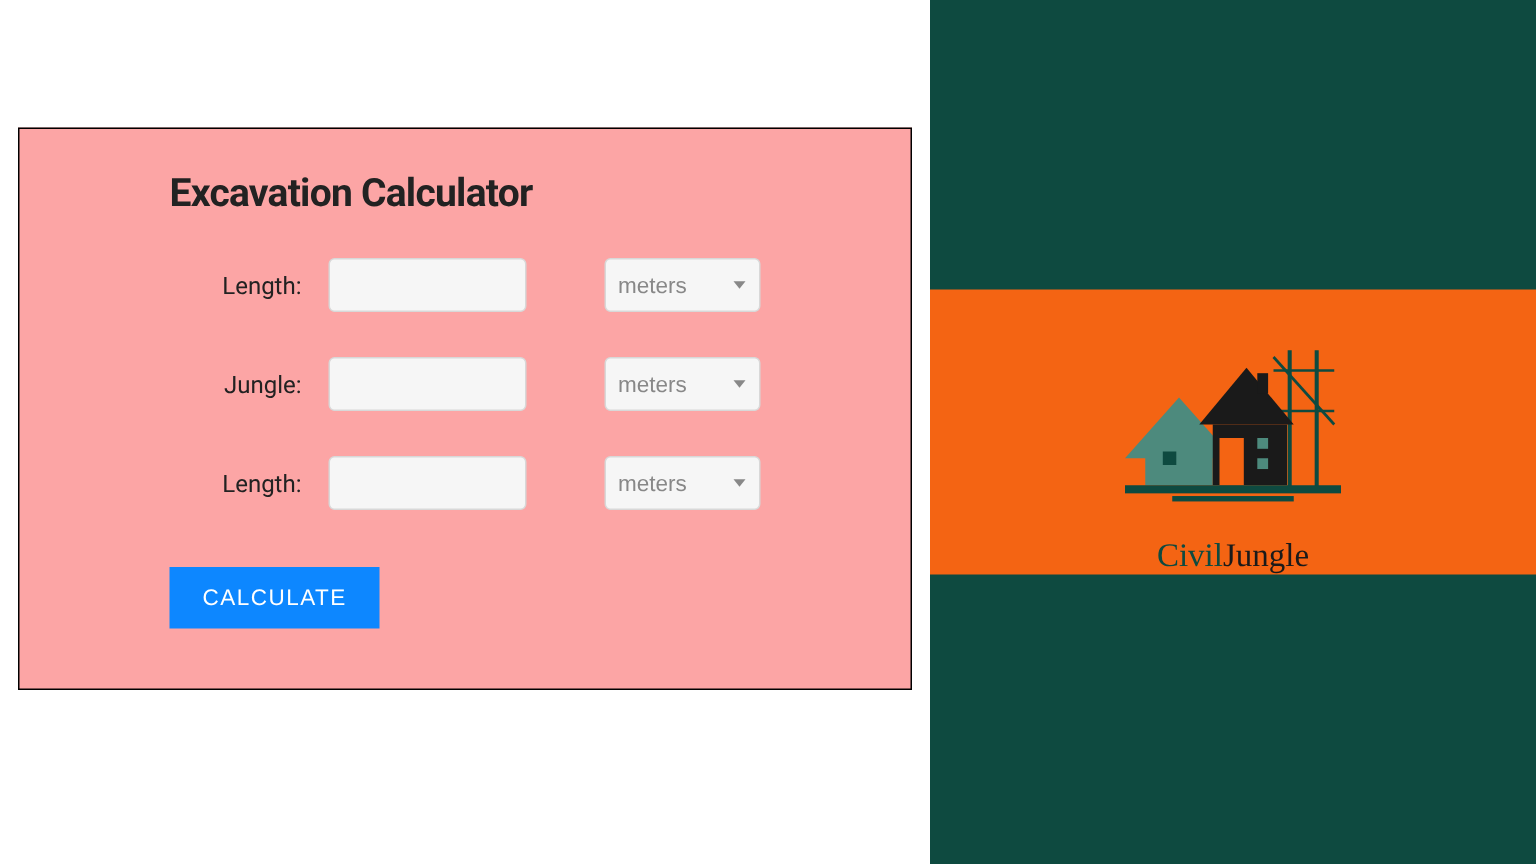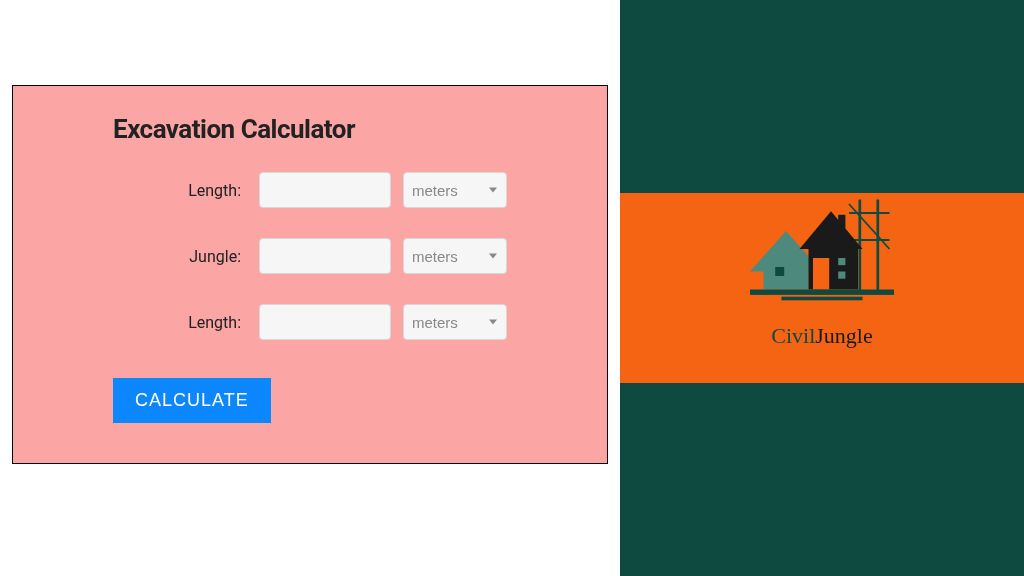--- a/index.html
+++ b/index.html
@@ -55,57 +55,58 @@
       background: #f6f6f6;
       padding: 0 8px;
       font-size: 15px;
       color: #888;
       appearance: none;
       position: relative;
     }
     .select-wrap {
       position: relative;
       display: inline-block;
+      margin-left: 40px;
     }
     .select-wrap::after {
       content: "";
       position: absolute;
       right: 10px;
       top: 50%;
       transform: translateY(-50%);
       width: 0; height: 0;
       border-left: 4px solid transparent;
       border-right: 4px solid transparent;
       border-top: 5px solid #888;
       pointer-events: none;
     }
     .calc-button {
       background: #0d87ff;
       color: #fff;
       border: none;
       padding: 12px 22px;
-      font-size: 18px;
+      font-size: 15px;
       font-weight: 500;
       letter-spacing: 1px;
       cursor: pointer;
       margin-top: 8px;
     }
     .right-panel {
       flex: 1;
       background: #0e4a40;
       display: flex;
       align-items: center;
       justify-content: center;
     }
     .orange-band {
       width: 100%;
       background: #f46413;
       height: 190px;
       display: flex;
-      align-items: flex-start;
+      align-items: flex-end;
       justify-content: center;
     }
     .logo-wrap {
       text-align: center;
     }
     .logo-svg {
       width: 180px;
       height: 130px;
     }
     .logo-text {

